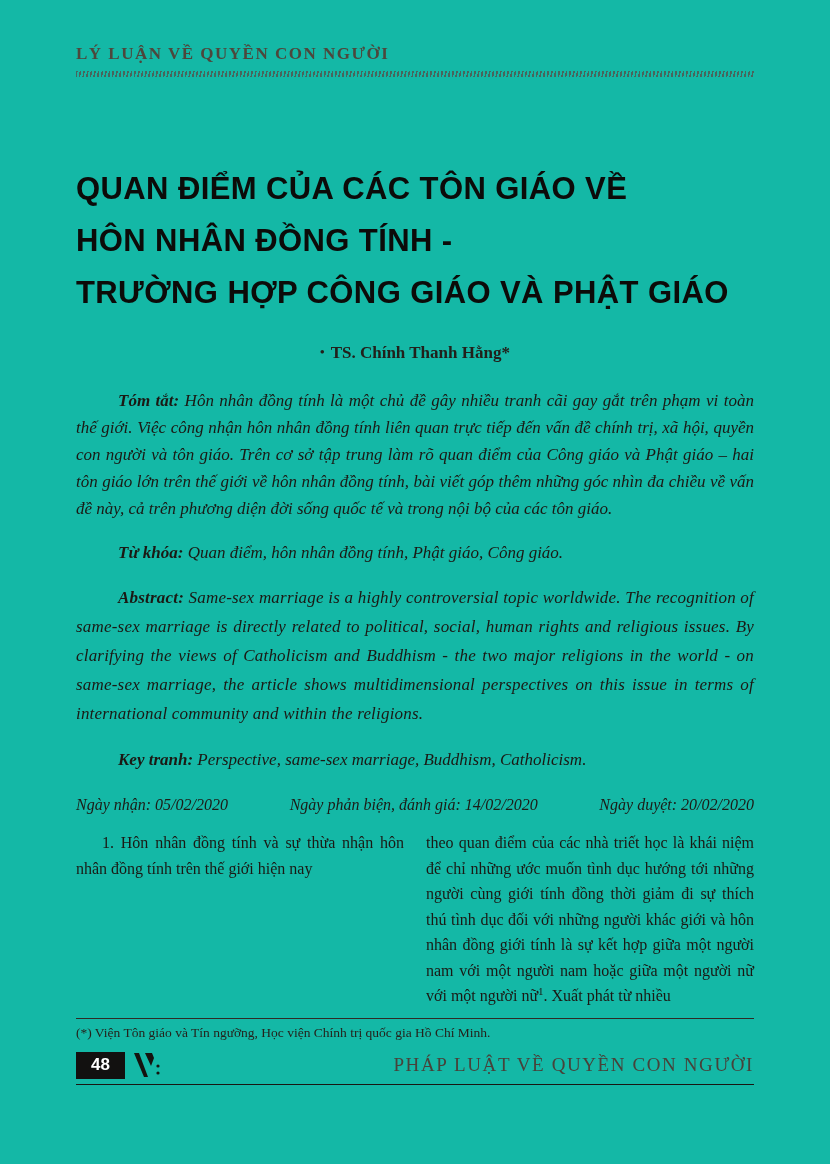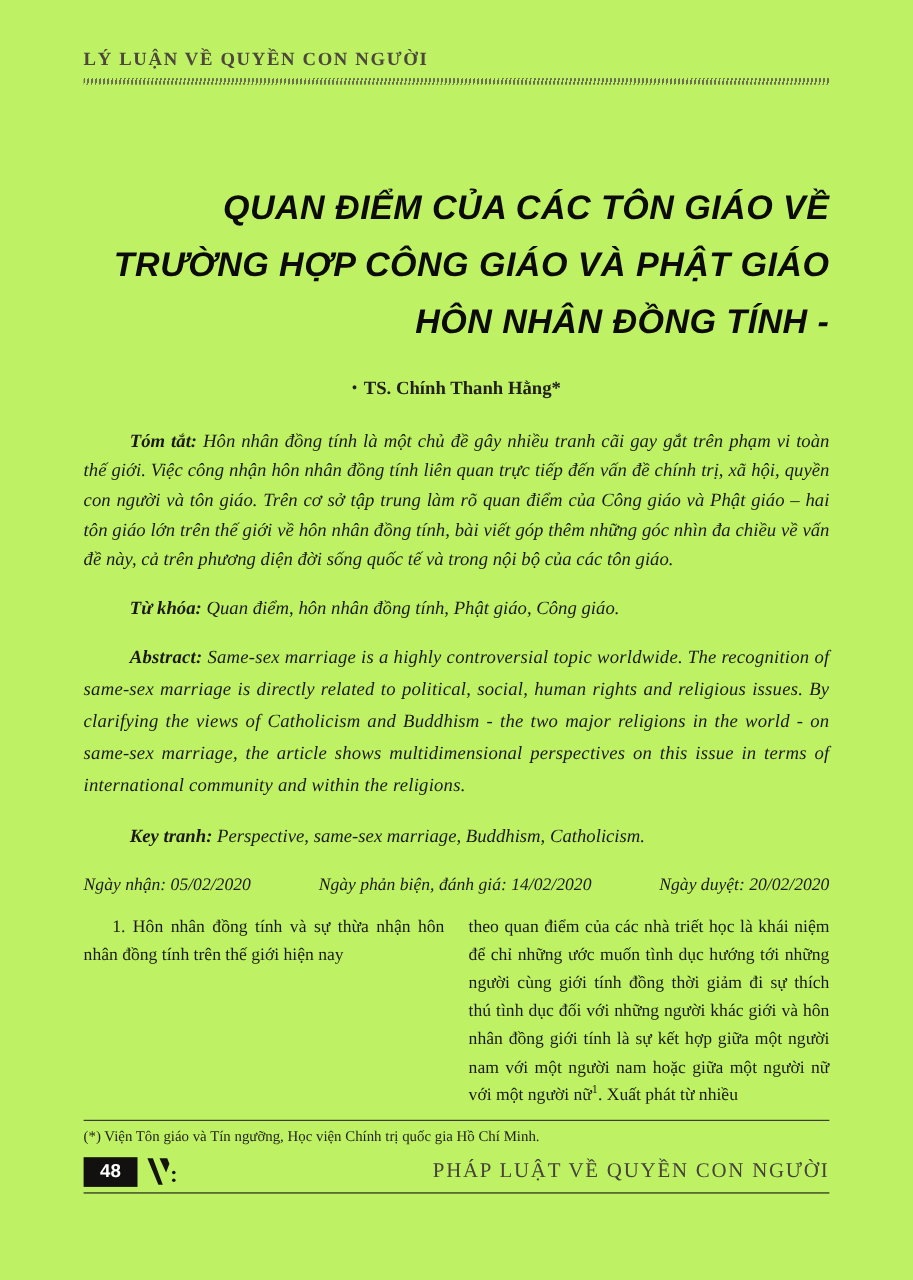--- a/index.html
+++ b/index.html
@@ -7,21 +7,21 @@
     background: #e9e7e2;
     font-family: "Liberation Serif", serif;
     color: #1b1914;
     -webkit-font-smoothing: antialiased;
   }
   .page {
     position: relative;
     width: 830px;
     height: 1164px;
     margin: 0 auto;
-    background: #bef264;
+    background: #14b8a6;
     overflow: hidden;
   }
   .content { padding: 0 76px; }
 
   
   .running-head {
     margin-top: 44px;
     font-size: 17px;
     font-weight: bold;
     letter-spacing: 1.5px;
@@ -34,28 +34,27 @@
       100deg,
       #55504a 0, #55504a 1.6px,
       rgba(85,80,74,0) 1.6px, rgba(85,80,74,0) 3.6px
     );
     opacity: 0.8;
   }
 
   
   .article-title {
     margin-top: 86px;
-    text-align: right;
+    text-align: left;
     font-family: "Liberation Sans", sans-serif;
     font-weight: 700;
     font-size: 31px;
     line-height: 52px;
     letter-spacing: 0.4px;
     color: #0c0b09;
-    font-style: italic;
   }
   .author-line {
     margin-top: 24px;
     text-align: center;
     font-size: 17px;
     font-weight: bold;
     color: #22201b;
   }
   .author-line .bullet { font-size: 13px; vertical-align: 2px; margin-right: 6px; }
 
@@ -168,22 +167,22 @@
 <body>
 
 <div class="page">
   <div class="content">
 
     <div class="running-head">LÝ LUẬN VỀ QUYỀN CON NGƯỜI</div>
     <div class="deco-line"></div>
 
     <div class="article-title">
       <div>QUAN ĐIỂM CỦA CÁC TÔN GIÁO VỀ</div>
+      <div>HÔN NHÂN ĐỒNG TÍNH -</div>
       <div>TRƯỜNG HỢP CÔNG GIÁO VÀ PHẬT GIÁO</div>
-      <div>HÔN NHÂN ĐỒNG TÍNH -</div>
     </div>
 
     <div class="author-line">
       <span class="bullet">•</span><span>TS. Chính Thanh Hằng*</span>
     </div>
 
     <p class="abstract-vi">
       <span class="bold-label">Tóm tắt:</span><span> Hôn nhân đồng tính là một chủ đề gây nhiều tranh cãi gay gắt trên phạm vi toàn thế giới. Việc công nhận hôn nhân đồng tính liên quan trực tiếp đến vấn đề chính trị, xã hội, quyền con người và tôn giáo. Trên cơ sở tập trung làm rõ quan điểm của Công giáo và Phật giáo – hai tôn giáo lớn trên thế giới về hôn nhân đồng tính, bài viết góp thêm những góc nhìn đa chiều về vấn đề này, cả trên phương diện đời sống quốc tế và trong nội bộ của các tôn giáo.</span>
     </p>
 

